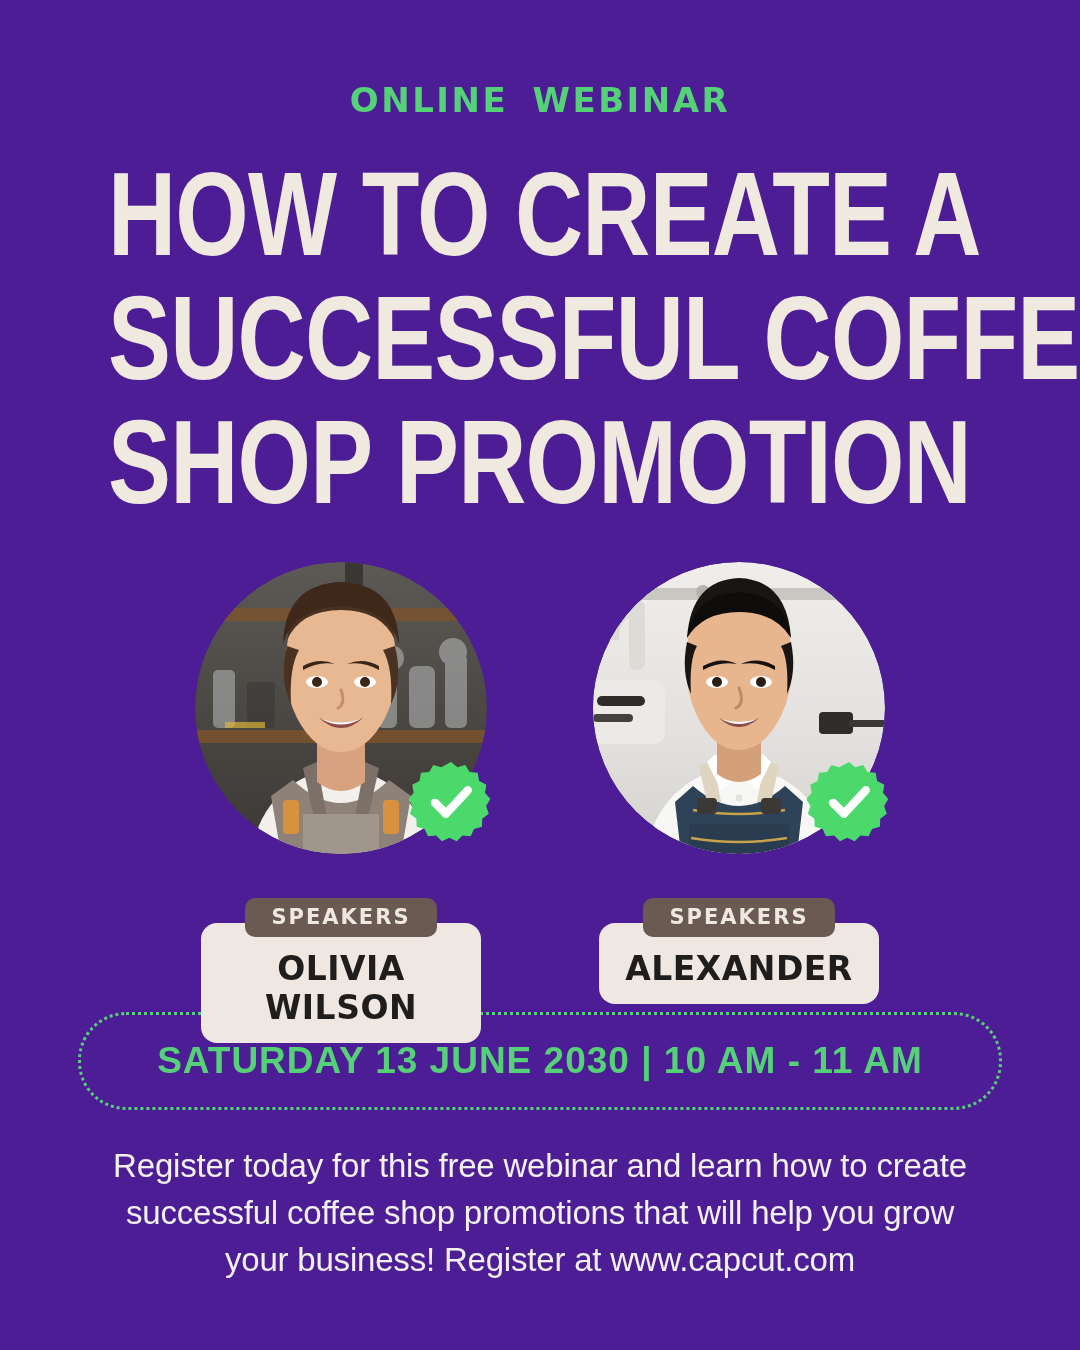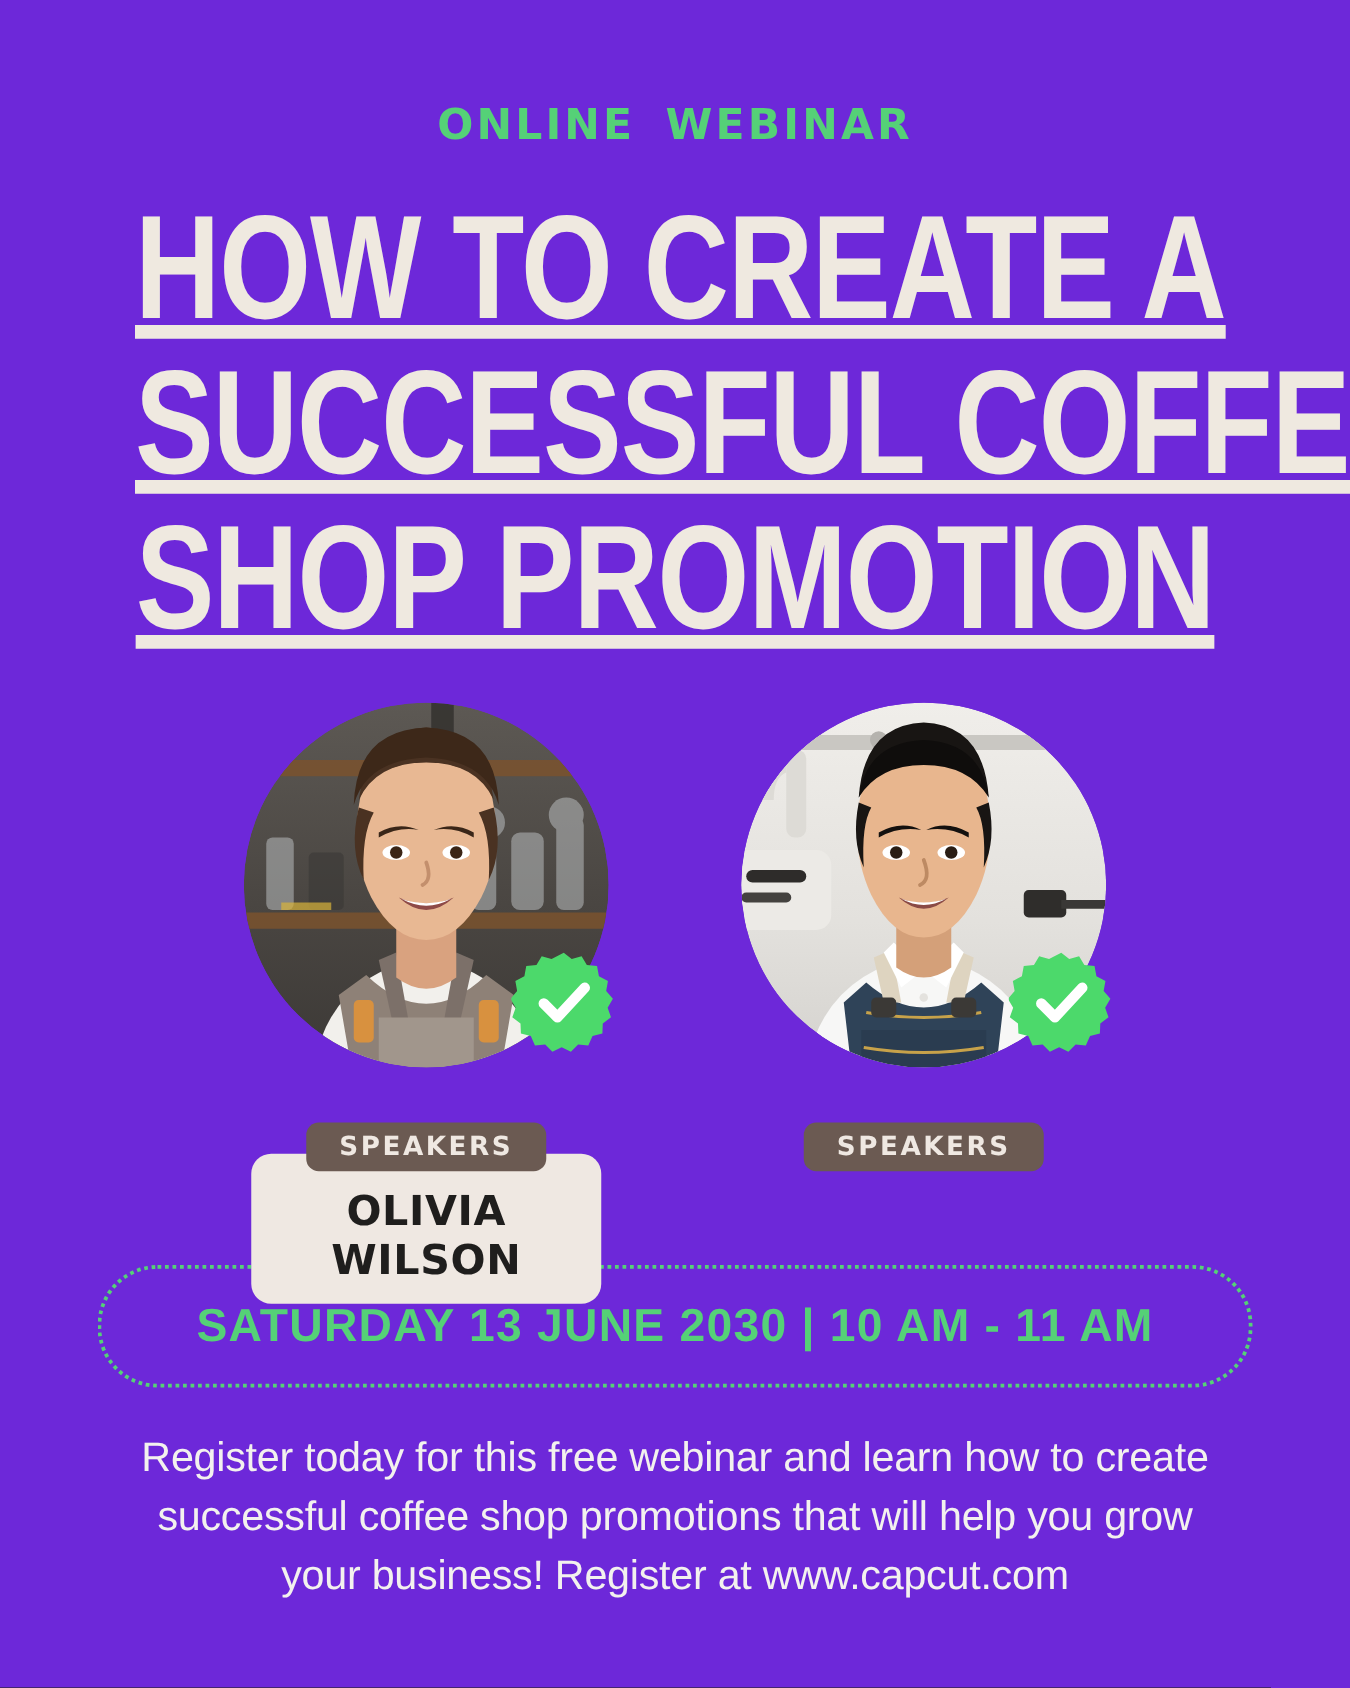--- a/index.html
+++ b/index.html
@@ -14,43 +14,42 @@
 
   body {
     font-family:"Liberation Sans", sans-serif;
     -webkit-font-smoothing:antialiased;
   }
 
   .poster {
     position:relative;
     width:1080px;
     height:1350px;
-    background:#6d28d9;
+    background:#4c1d95;
   }
 
   
   .eyebrow {
     position:absolute;
     top:80px; left:0; right:0;
     text-align:center;
     font-family:"DejaVu Sans", sans-serif;
     font-weight:700;
     font-size:34px;
     letter-spacing:2.5px;
     color:#55D177;
     word-spacing:10px;
   }
 
   
   .headline {
     position:absolute;
     top:152px; left:0; right:0;
-    text-align:center;
+    text-align:left;
     color:#EFE9E0;
-    text-decoration:underline;
   }
   .headline .line {
     display:block;
     font-family:"Liberation Sans Narrow","Liberation Sans", sans-serif;
     font-weight:700;
     font-size:118px;
     line-height:124px;
     letter-spacing:-1px;
     transform:scaleX(0.80);
     transform-origin:center center;
@@ -321,20 +320,21 @@
         <div class="verified">
           <svg viewBox="0 0 100 100" xmlns="http://www.w3.org/2000/svg" aria-hidden="true">
             <path fill="#4CD96B" d="M50 2.5 l7.6 6.0 9.4-2.6 5.0 8.4 9.7 1.0 1.8 9.6 8.6 4.6 -1.7 9.6 6.4 7.4 -5.0 8.4 3.2 9.2 -7.8 5.8 -0.4 9.7 -9.4 2.4 -4.0 8.9 -9.7-1.0 -6.9 6.9 -8.8-4.2 -8.8 4.2 -6.9-6.9 -9.7 1.0 -4.0-8.9 -9.4-2.4 -0.4-9.7 -7.8-5.8 3.2-9.2 -5.0-8.4 6.4-7.4 -1.7-9.6 8.6-4.6 1.8-9.6 9.7-1.0 5.0-8.4 9.4 2.6 z"></path>
             <path fill="none" stroke="#FFFFFF" stroke-width="10" stroke-linecap="round" stroke-linejoin="round" d="M31 51 l13 13 26 -28"></path>
           </svg>
         </div>
       </div>
 
       <div class="plate-block">
         <div class="speakers-tag">SPEAKERS</div>
+        <div class="name-plate">ALEXANDER</div>
       </div>
     </div>
 
   </div>
 
   <div class="date-banner">
     <div class="date-text">SATURDAY 13 JUNE 2030 | 10 AM - 11 AM</div>
   </div>
 
   <div class="body-copy">Register today for this free webinar and learn how to create successful coffee shop promotions that will help you grow your business! Register at www.capcut.com</div>

